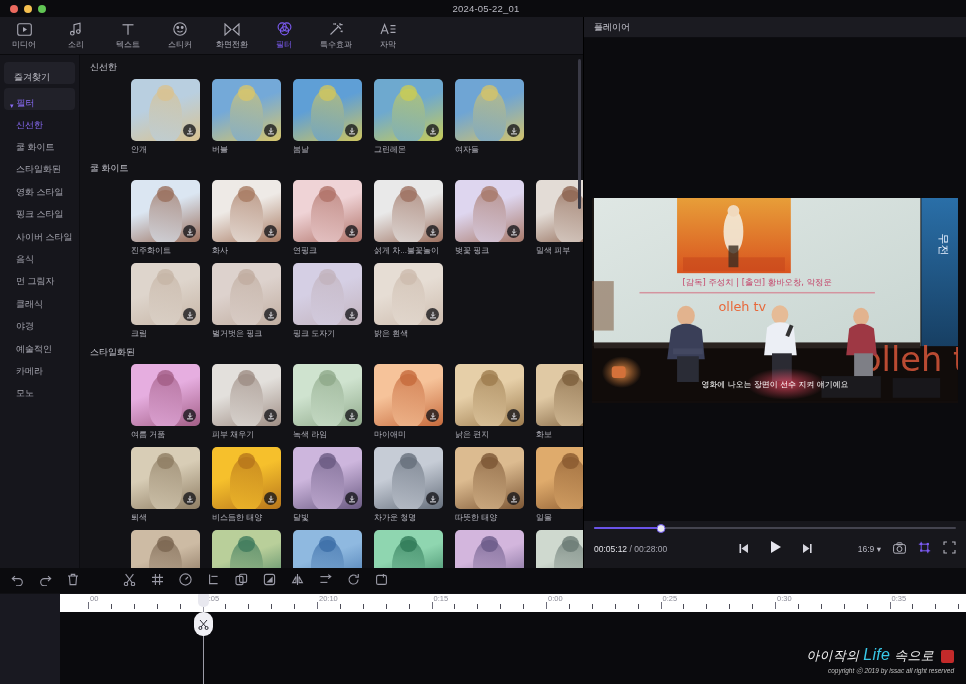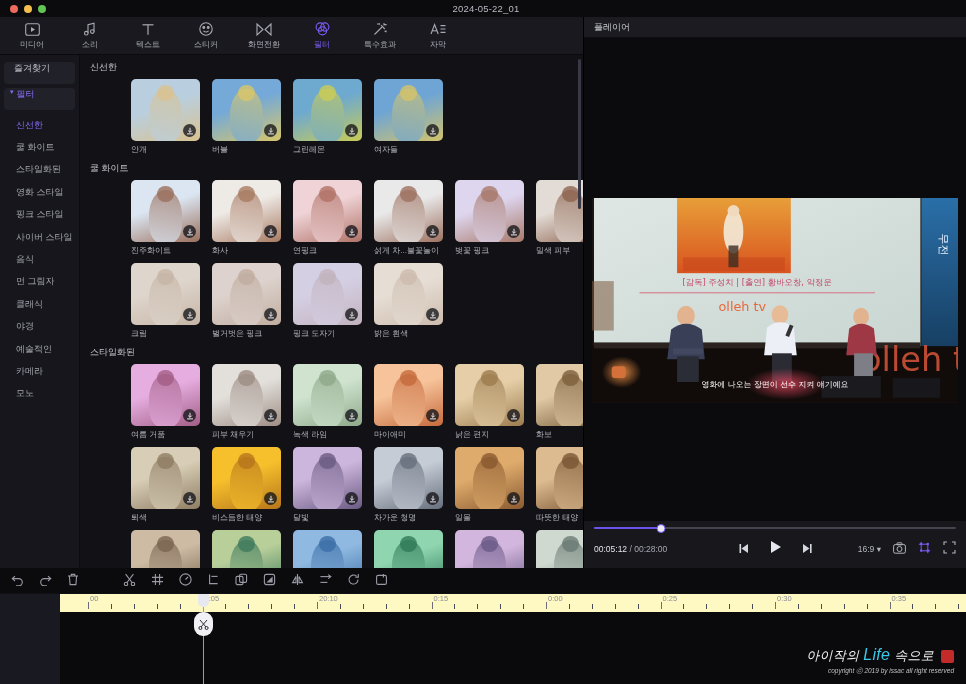--- a/index.html
+++ b/index.html
@@ -32,21 +32,21 @@
   .body-split { flex: 1 1 auto; display: flex; min-height: 0; }
 
   .left-pane {
     width: 584px; flex: 0 0 584px; display: flex; flex-direction: column;
     background: #101014; border-right: 1px solid #000;
   }
 
   
   .tooltabs {
     height: 38px; flex: 0 0 38px; background: #19191f;
-    display: flex; align-items: center; padding-left: 8px; gap: 10px;
+    display: flex; align-items: center; padding-left: 0; gap: 4px;
     border-bottom: 1px solid #0a0a0d;
   }
   .ttab {
     width: 48px; height: 36px; display: flex; flex-direction: column;
     align-items: center; justify-content: center; gap: 2px;
     color: #a9a9b4; cursor: pointer;
   }
   .ttab .ic { height: 15px; display: flex; align-items: center; justify-content: center; }
   .ttab .lb { font-size: 8px; white-space: nowrap; }
   .ttab.active { color: #7d5cf5; }
@@ -54,21 +54,21 @@
 
   
   .browser { flex: 1 1 auto; display: flex; min-height: 0; background: #121216; }
 
   .cats {
     width: 80px; flex: 0 0 80px; background: #16161c; padding-top: 7px;
     overflow: hidden; border-right: 1px solid #0c0c10;
   }
   .cat-box {
     margin: 0 4px 4px 4px; height: 22px; border-radius: 4px;
-    display: flex; align-items: flex-start; padding-left: 10px;
+    display: flex; align-items: flex-end; padding-left: 10px;
     font-size: 9px; color: #c6c6cf; background: #212129; cursor: pointer;
   }
   .cat-box.filterhdr { color: #8a6cf6; padding-left: 6px; gap: 3px; }
   .cat-box.filterhdr .caret { font-size: 7px; color: #8a6cf6; }
   .cat-item {
     height: 22.4px; display: flex; align-items: center; padding-left: 16px;
     font-size: 9px; color: #a6a6b0; cursor: pointer;
   }
   .cat-item.sel { color: #8a6cf6; }
 
@@ -142,21 +142,21 @@
   .timeline { flex: 0 0 116px; height: 116px; background: #0b0b0e; display: flex; flex-direction: column; }
   .tl-tools {
     height: 26px; flex: 0 0 26px; display: flex; align-items: center;
     gap: 14px; padding-left: 10px; border-bottom: 1px solid #101014;
   }
   .tl-tools .sep { width: 14px; }
   .tbtn { width: 14px; height: 14px; display: flex; align-items: center; justify-content: center; cursor: pointer; color: #9a9aa6; }
   .tl-main { flex: 1 1 auto; display: flex; min-height: 0; position: relative; }
   .tl-left { width: 60px; flex: 0 0 60px; background: #191921; }
   .tl-right { flex: 1 1 auto; position: relative; background: #0a0a0d; overflow: hidden; }
-  .ruler { height: 18px; position: relative; background: #fef9c3; }
+  .ruler { height: 18px; position: relative; background: #ffffff; }
   .tick { position: absolute; top: 10px; width: 1px; height: 5px; background: #4b4b57; }
   .tick.major { top: 8px; height: 7px; background: #6d6d7a; }
   .tick-lb { position: absolute; top: 0px; font-size: 7.5px; color: #8d8d99; transform: translateX(2px); }
   .playhead { position: absolute; top: 0; bottom: 0; width: 1px; background: #9b9ba6; }
   .ph-top {
     position: absolute; top: 0; left: -5px; width: 11px; height: 13px;
     background: #e8e8ef; border-radius: 1px 1px 5px 5px;
   }
   .ph-cut {
     position: absolute; top: 18px; left: -9px; width: 19px; height: 24px;
@@ -336,20 +336,37 @@
                         <path d="M2.2 3.6 L4 5.4 L5.8 3.6"></path>
                         <path d="M1 6.9h6"></path>
                       </svg>
                     </div>
                   </div>
                   <div class="nm">버블</div>
                 </div>
                 <div class="cell">
                   <div class="thumb">
                     <div class="art">
+                      <div class="sky" style="background:linear-gradient(160deg,#5f9fd6 0%,#5f9fd6 42%,#cfc55e 100%)"></div>
+                      <div class="figure" style="left:26%;top:16%;width:48%;height:86%;background:linear-gradient(180deg,#cfc55e,#5f9fd6);opacity:.72"></div>
+                      <div class="figure" style="left:38%;top:10%;width:24%;height:26%;border-radius:50%;background:#cfc55e;opacity:.8"></div>
+                    </div>
+                    <div class="dl">
+                      <svg width="8" height="8" viewBox="0 0 8 8" stroke="#e8e8ee" stroke-width="1" fill="none">
+                        <path d="M4 0.8v4.4"></path>
+                        <path d="M2.2 3.6 L4 5.4 L5.8 3.6"></path>
+                        <path d="M1 6.9h6"></path>
+                      </svg>
+                    </div>
+                  </div>
+                  <div class="nm">봄날</div>
+                </div>
+                <div class="cell">
+                  <div class="thumb">
+                    <div class="art">
                       <div class="sky" style="background:linear-gradient(160deg,#6ea9cf 0%,#6ea9cf 42%,#c9cc55 100%)"></div>
                       <div class="figure" style="left:26%;top:16%;width:48%;height:86%;background:linear-gradient(180deg,#c9cc55,#6ea9cf);opacity:.72"></div>
                       <div class="figure" style="left:38%;top:10%;width:24%;height:26%;border-radius:50%;background:#c9cc55;opacity:.8"></div>
                     </div>
                     <div class="dl">
                       <svg width="8" height="8" viewBox="0 0 8 8" stroke="#e8e8ee" stroke-width="1" fill="none">
                         <path d="M4 0.8v4.4"></path>
                         <path d="M2.2 3.6 L4 5.4 L5.8 3.6"></path>
                         <path d="M1 6.9h6"></path>
                       </svg>
@@ -720,50 +737,50 @@
                         <path d="M2.2 3.6 L4 5.4 L5.8 3.6"></path>
                         <path d="M1 6.9h6"></path>
                       </svg>
                     </div>
                   </div>
                   <div class="nm">차가운 청명</div>
                 </div>
                 <div class="cell">
                   <div class="thumb">
                     <div class="art">
+                      <div class="sky" style="background:linear-gradient(160deg,#dcbb90 0%,#dcbb90 42%,#7c5634 100%)"></div>
+                      <div class="figure" style="left:26%;top:16%;width:48%;height:86%;background:linear-gradient(180deg,#7c5634,#dcbb90);opacity:.72"></div>
+                      <div class="figure" style="left:38%;top:10%;width:24%;height:26%;border-radius:50%;background:#7c5634;opacity:.8"></div>
+                    </div>
+                    <div class="dl">
+                      <svg width="8" height="8" viewBox="0 0 8 8" stroke="#e8e8ee" stroke-width="1" fill="none">
+                        <path d="M4 0.8v4.4"></path>
+                        <path d="M2.2 3.6 L4 5.4 L5.8 3.6"></path>
+                        <path d="M1 6.9h6"></path>
+                      </svg>
+                    </div>
+                  </div>
+                  <div class="nm">따뜻한 태양</div>
+                </div>
+                <div class="cell">
+                  <div class="thumb">
+                    <div class="art">
                       <div class="sky" style="background:linear-gradient(160deg,#dfab6c 0%,#dfab6c 42%,#8a5a30 100%)"></div>
                       <div class="figure" style="left:26%;top:16%;width:48%;height:86%;background:linear-gradient(180deg,#8a5a30,#dfab6c);opacity:.72"></div>
                       <div class="figure" style="left:38%;top:10%;width:24%;height:26%;border-radius:50%;background:#8a5a30;opacity:.8"></div>
                     </div>
                     <div class="dl">
                       <svg width="8" height="8" viewBox="0 0 8 8" stroke="#e8e8ee" stroke-width="1" fill="none">
                         <path d="M4 0.8v4.4"></path>
                         <path d="M2.2 3.6 L4 5.4 L5.8 3.6"></path>
                         <path d="M1 6.9h6"></path>
                       </svg>
                     </div>
                   </div>
                   <div class="nm">일몰</div>
-                </div>
-                <div class="cell">
-                  <div class="thumb">
-                    <div class="art">
-                      <div class="sky" style="background:linear-gradient(160deg,#dcbb90 0%,#dcbb90 42%,#7c5634 100%)"></div>
-                      <div class="figure" style="left:26%;top:16%;width:48%;height:86%;background:linear-gradient(180deg,#7c5634,#dcbb90);opacity:.72"></div>
-                      <div class="figure" style="left:38%;top:10%;width:24%;height:26%;border-radius:50%;background:#7c5634;opacity:.8"></div>
-                    </div>
-                    <div class="dl">
-                      <svg width="8" height="8" viewBox="0 0 8 8" stroke="#e8e8ee" stroke-width="1" fill="none">
-                        <path d="M4 0.8v4.4"></path>
-                        <path d="M2.2 3.6 L4 5.4 L5.8 3.6"></path>
-                        <path d="M1 6.9h6"></path>
-                      </svg>
-                    </div>
-                  </div>
-                  <div class="nm">따뜻한 태양</div>
                 </div>
               </div>
               <div class="row" style="margin-bottom: 7px;">
                 <div class="cell">
                   <div class="thumb">
                     <div class="art">
                       <div class="sky" style="background:linear-gradient(160deg,#cdbba4 0%,#cdbba4 42%,#7a6550 100%)"></div>
                       <div class="figure" style="left:26%;top:16%;width:48%;height:86%;background:linear-gradient(180deg,#7a6550,#cdbba4);opacity:.72"></div>
                       <div class="figure" style="left:38%;top:10%;width:24%;height:26%;border-radius:50%;background:#7a6550;opacity:.8"></div>
                     </div>

